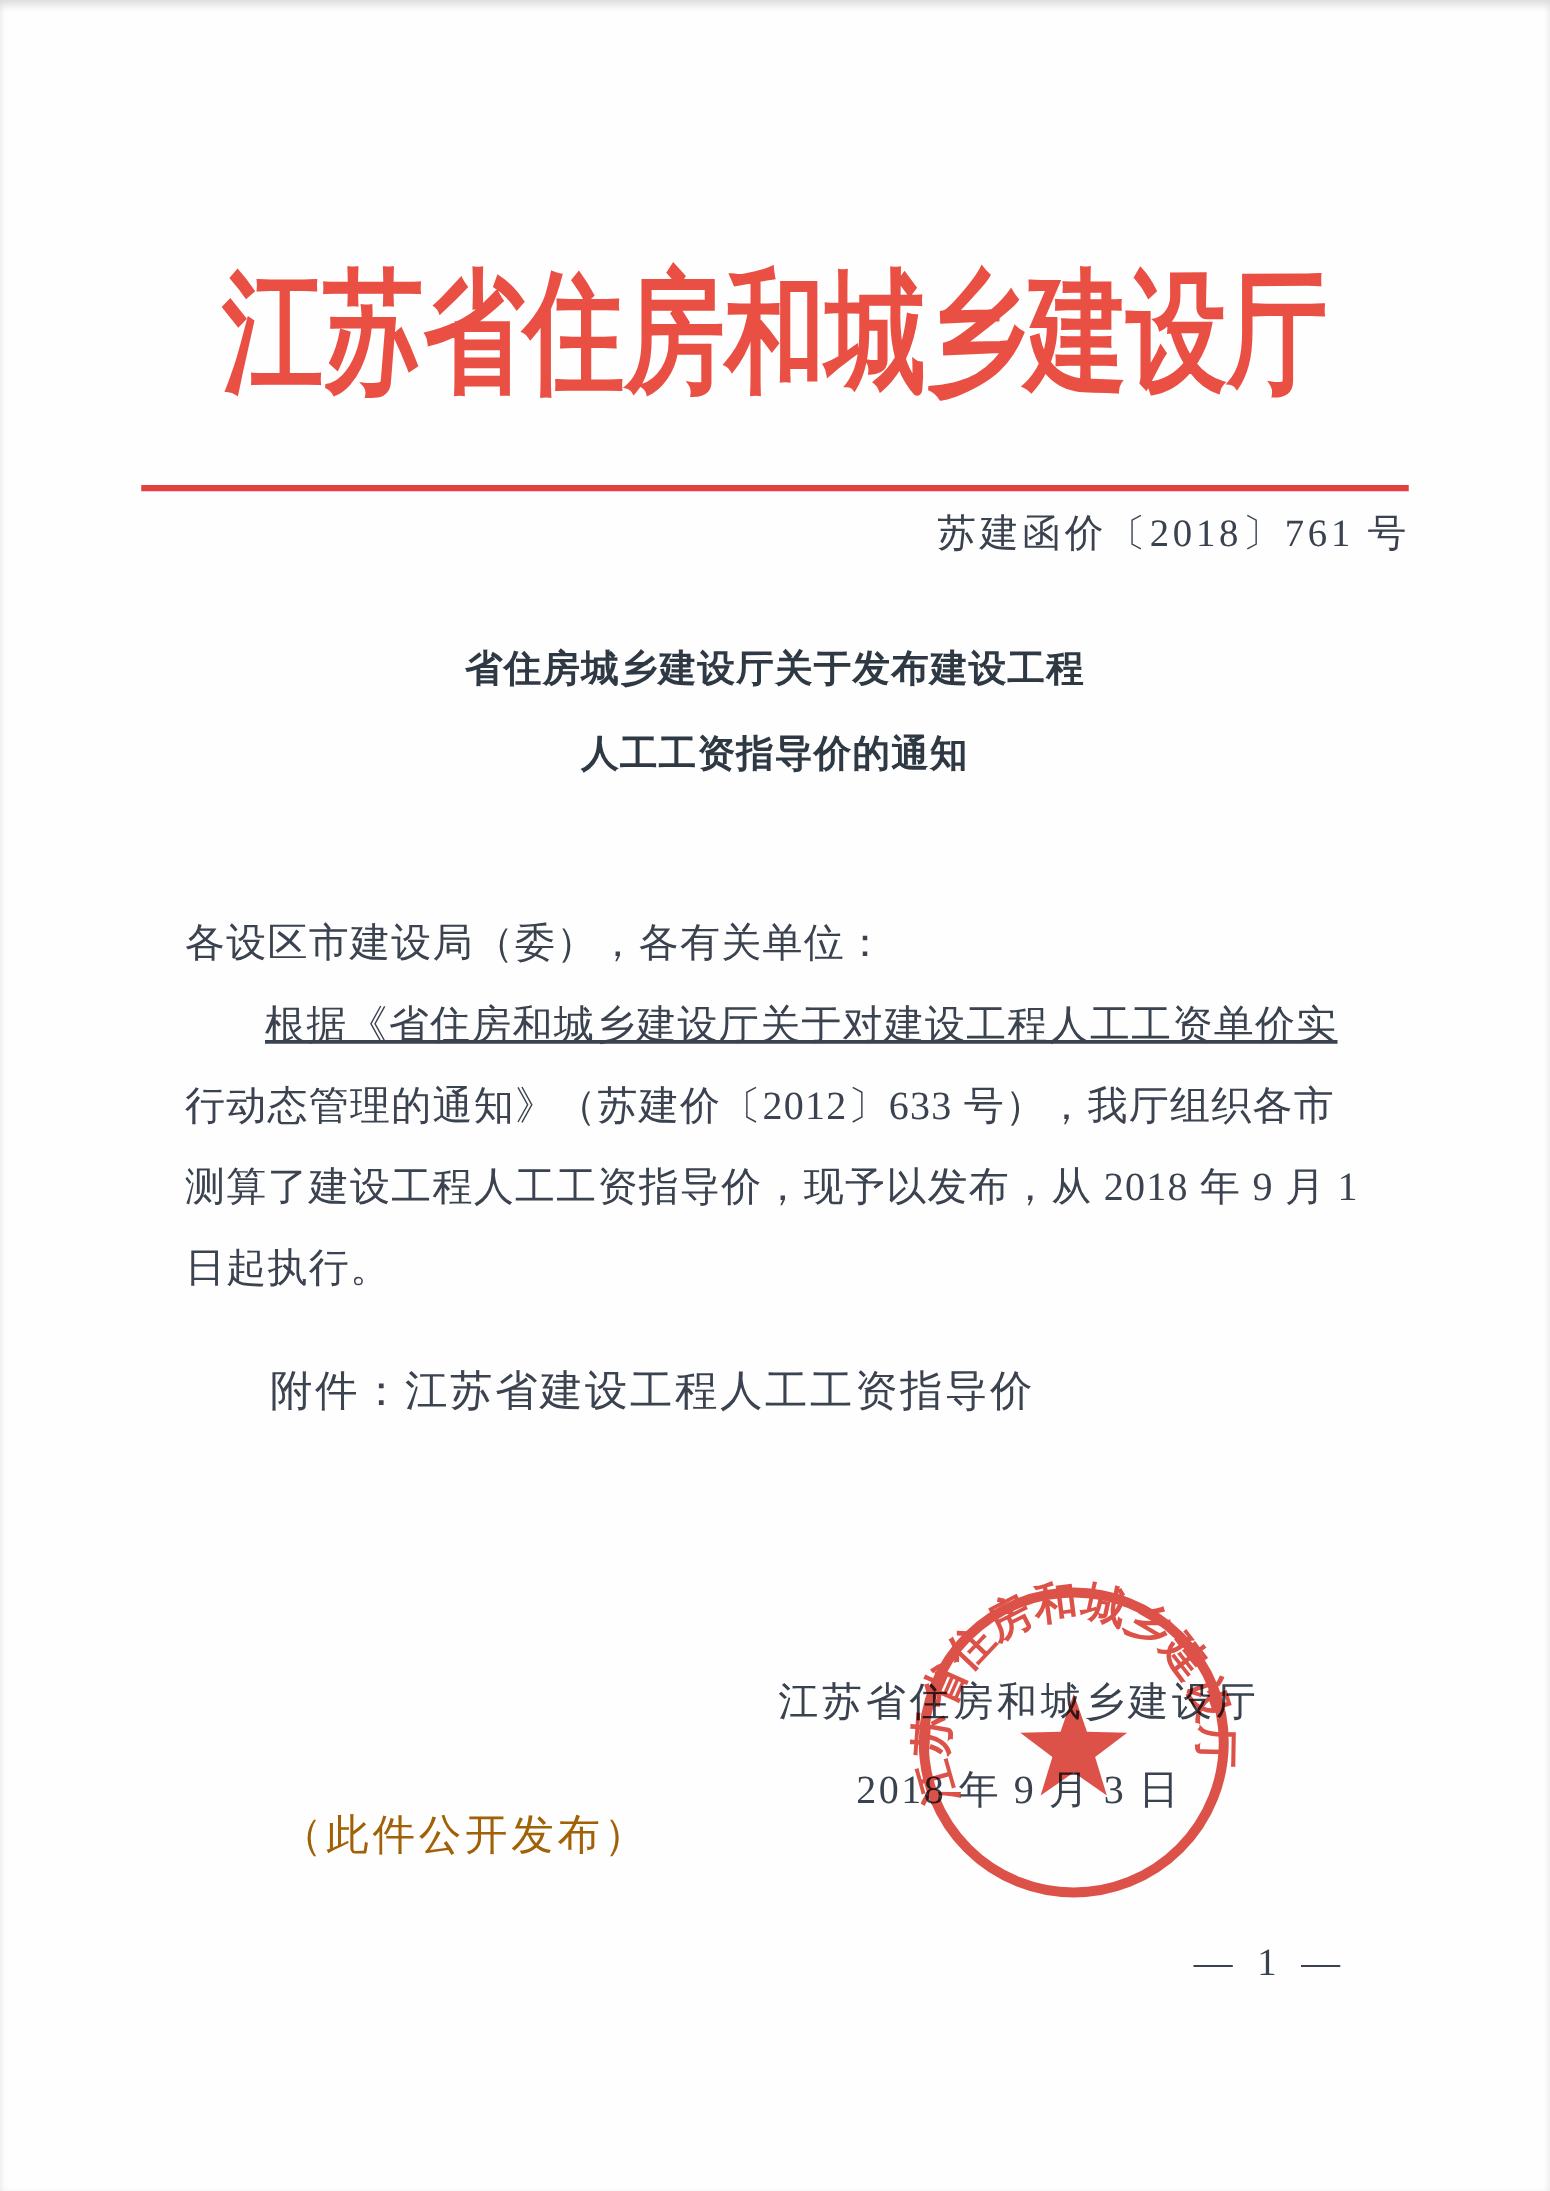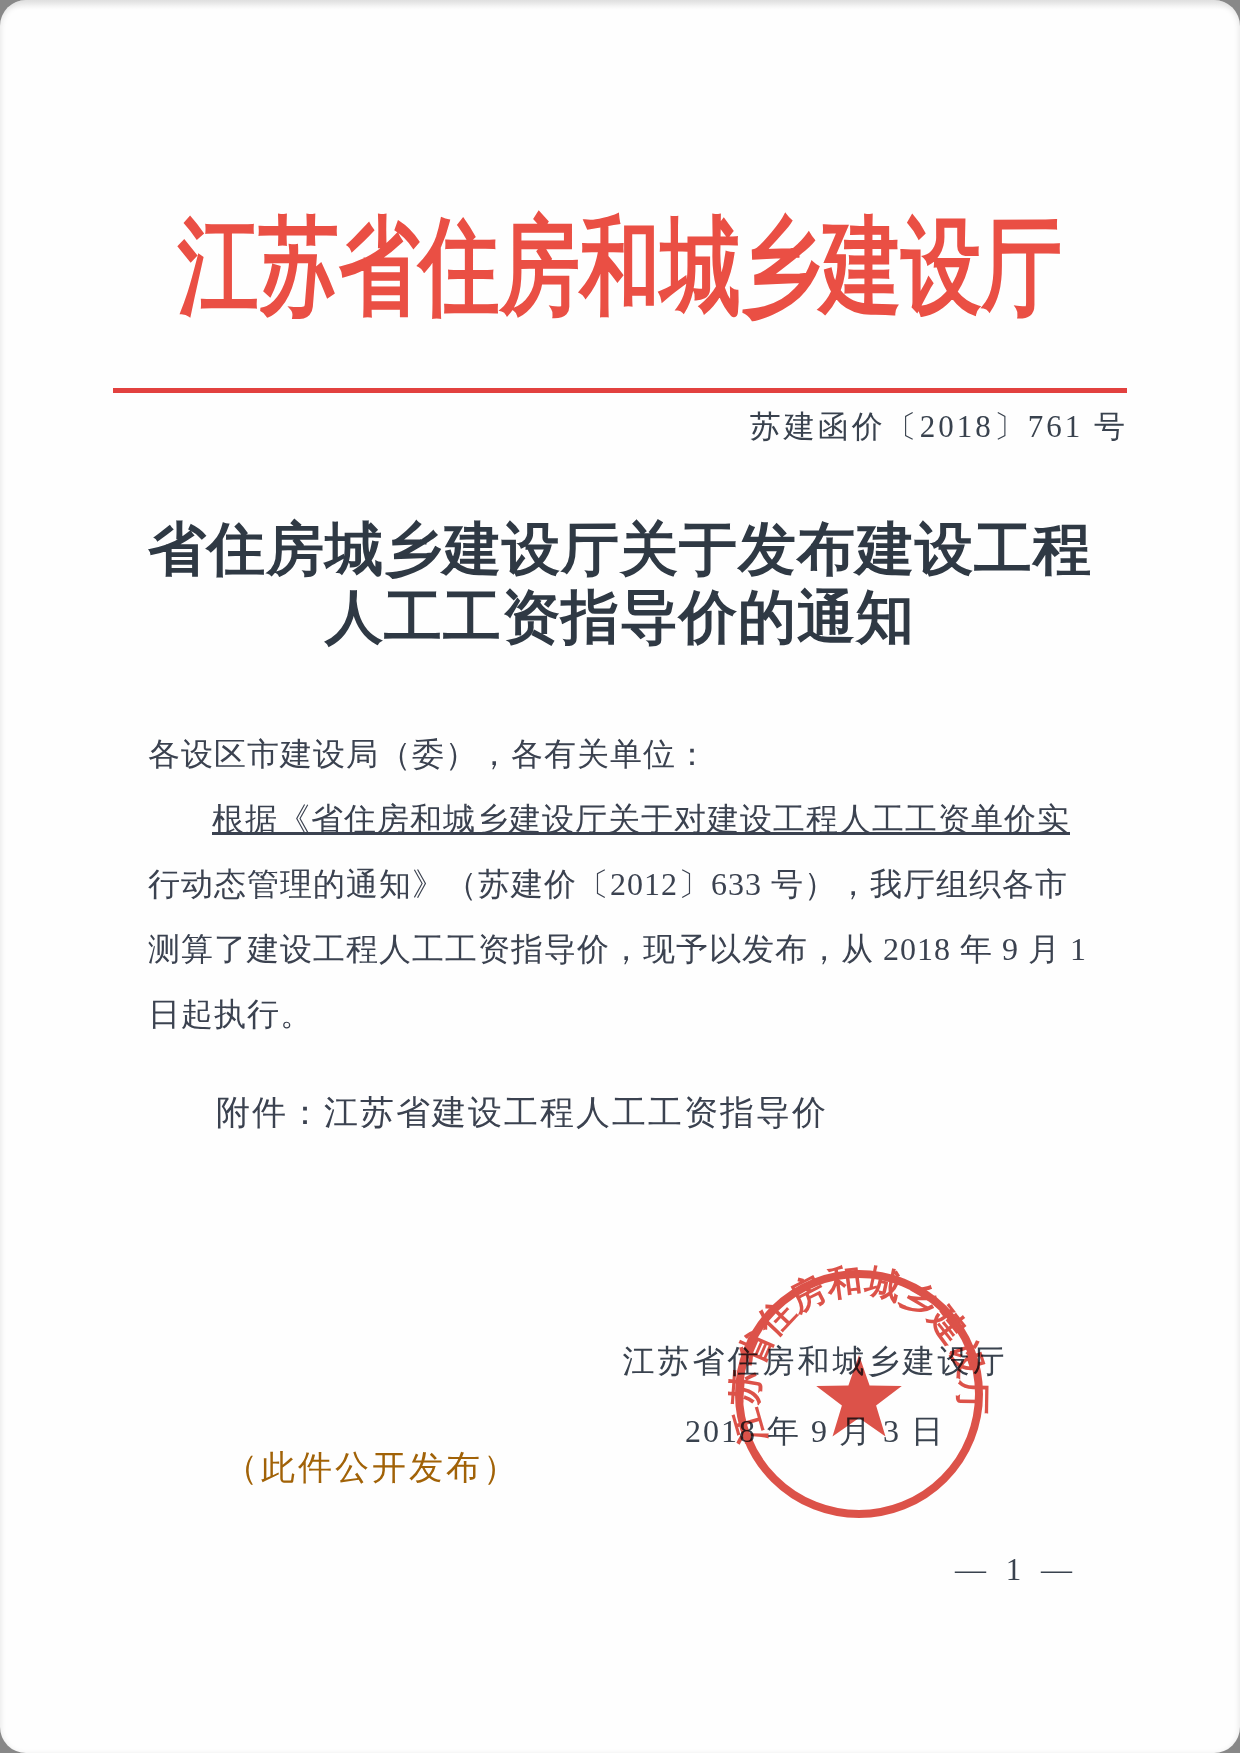--- a/index.html
+++ b/index.html
@@ -5,21 +5,20 @@
   html, body { margin: 0; padding: 0; background: #888; }
   .page {
     position: relative;
     width: 1240px;
     height: 1753px;
     margin: 0 auto;
     background: #fefefe;
     overflow: hidden;
     font-family: "Liberation Serif", "DejaVu Serif", serif;
     box-shadow: inset 0 2px 6px rgba(0,0,0,0.12);
-    border-radius: 26px;
   }
   .scan-edge-top {
     position: absolute; top: 0; left: 0; width: 100%; height: 10px;
     background: linear-gradient(#d8d8d8, rgba(255,255,255,0));
     opacity: .55;
   }
   .header-title {
     position: absolute;
     top: 196px; left: 0; width: 100%;
     text-align: center;
@@ -40,24 +39,24 @@
     position: absolute;
     top: 406px; right: 112px;
     font-size: 31px;
     color: #39424e;
     letter-spacing: 3px;
     white-space: nowrap;
     margin-left: 33px;
   }
   .doc-title {
     position: absolute;
-    top: 516px; left: 0; width: 100%;
+    top: 502px; left: 0; width: 100%;
     text-align: center;
     font-weight: bold;
-    font-size: 58px;
+    font-size: 30px;
     line-height: 68px;
     color: #2f3944;
     letter-spacing: 1px;
   }
   .body-block {
     position: absolute;
     top: 722px; left: 148px; width: 952px;
     font-size: 32px;
     line-height: 65px;
     color: #3b4250;

